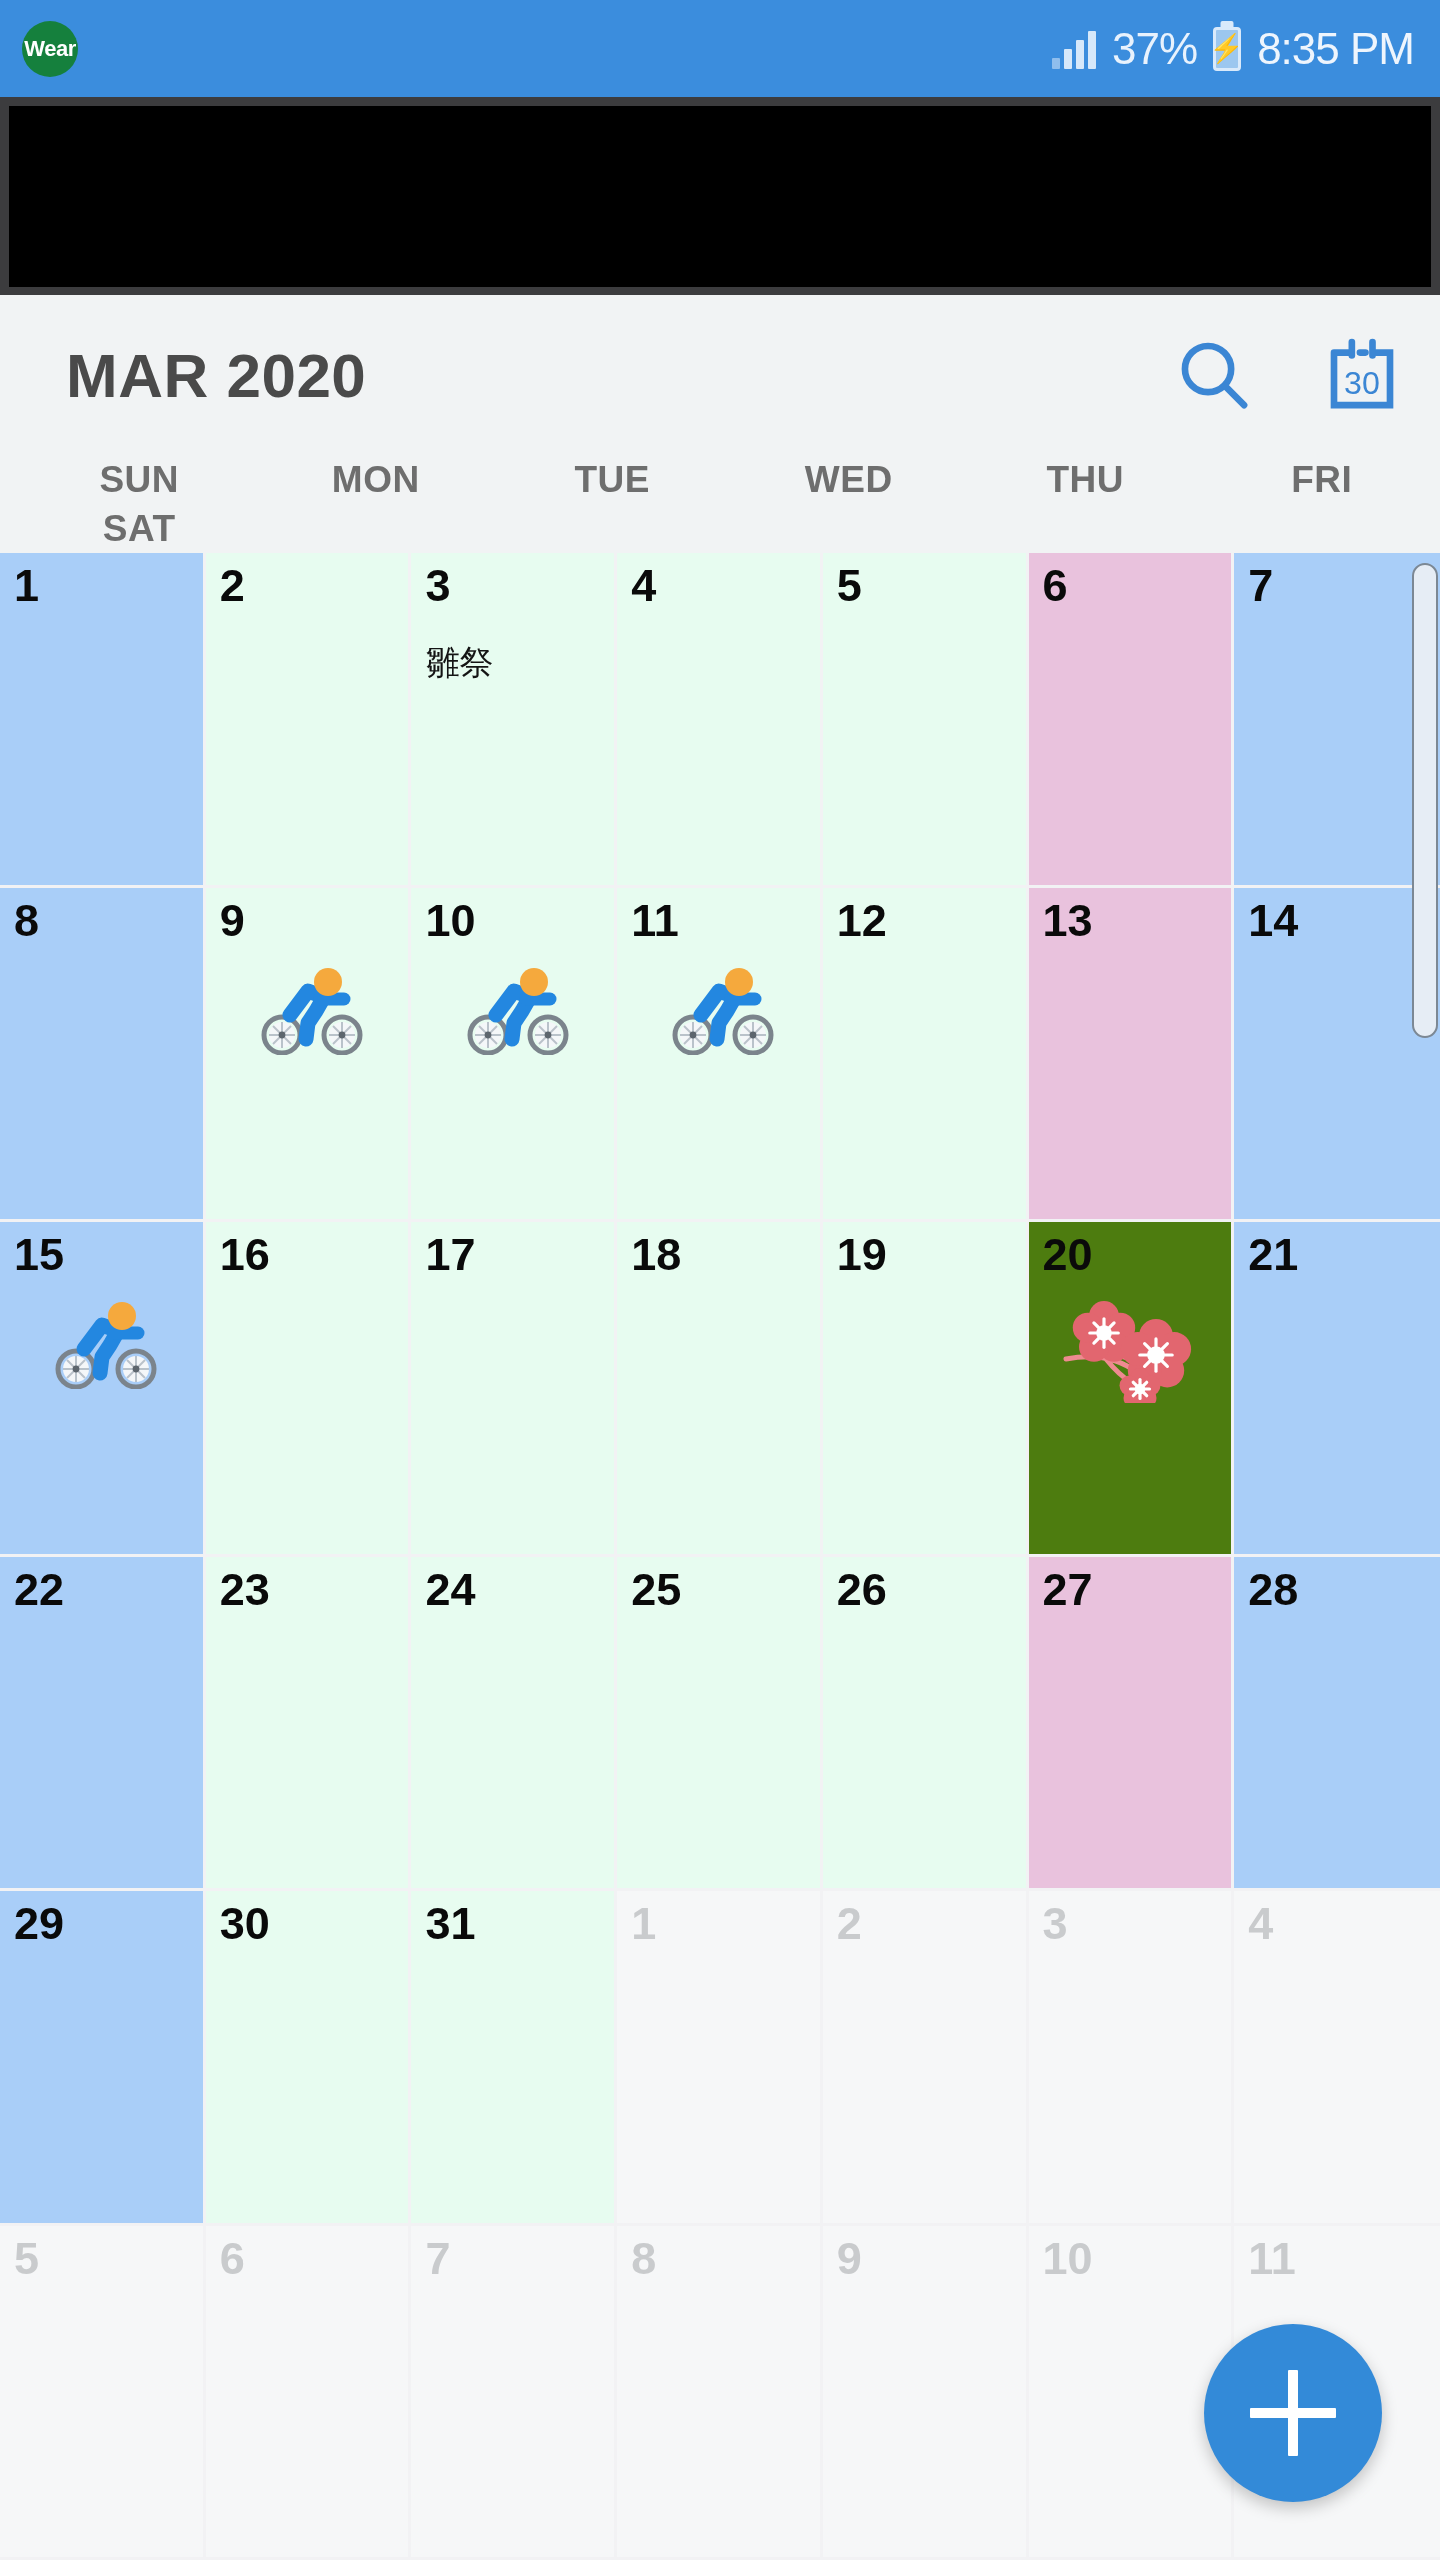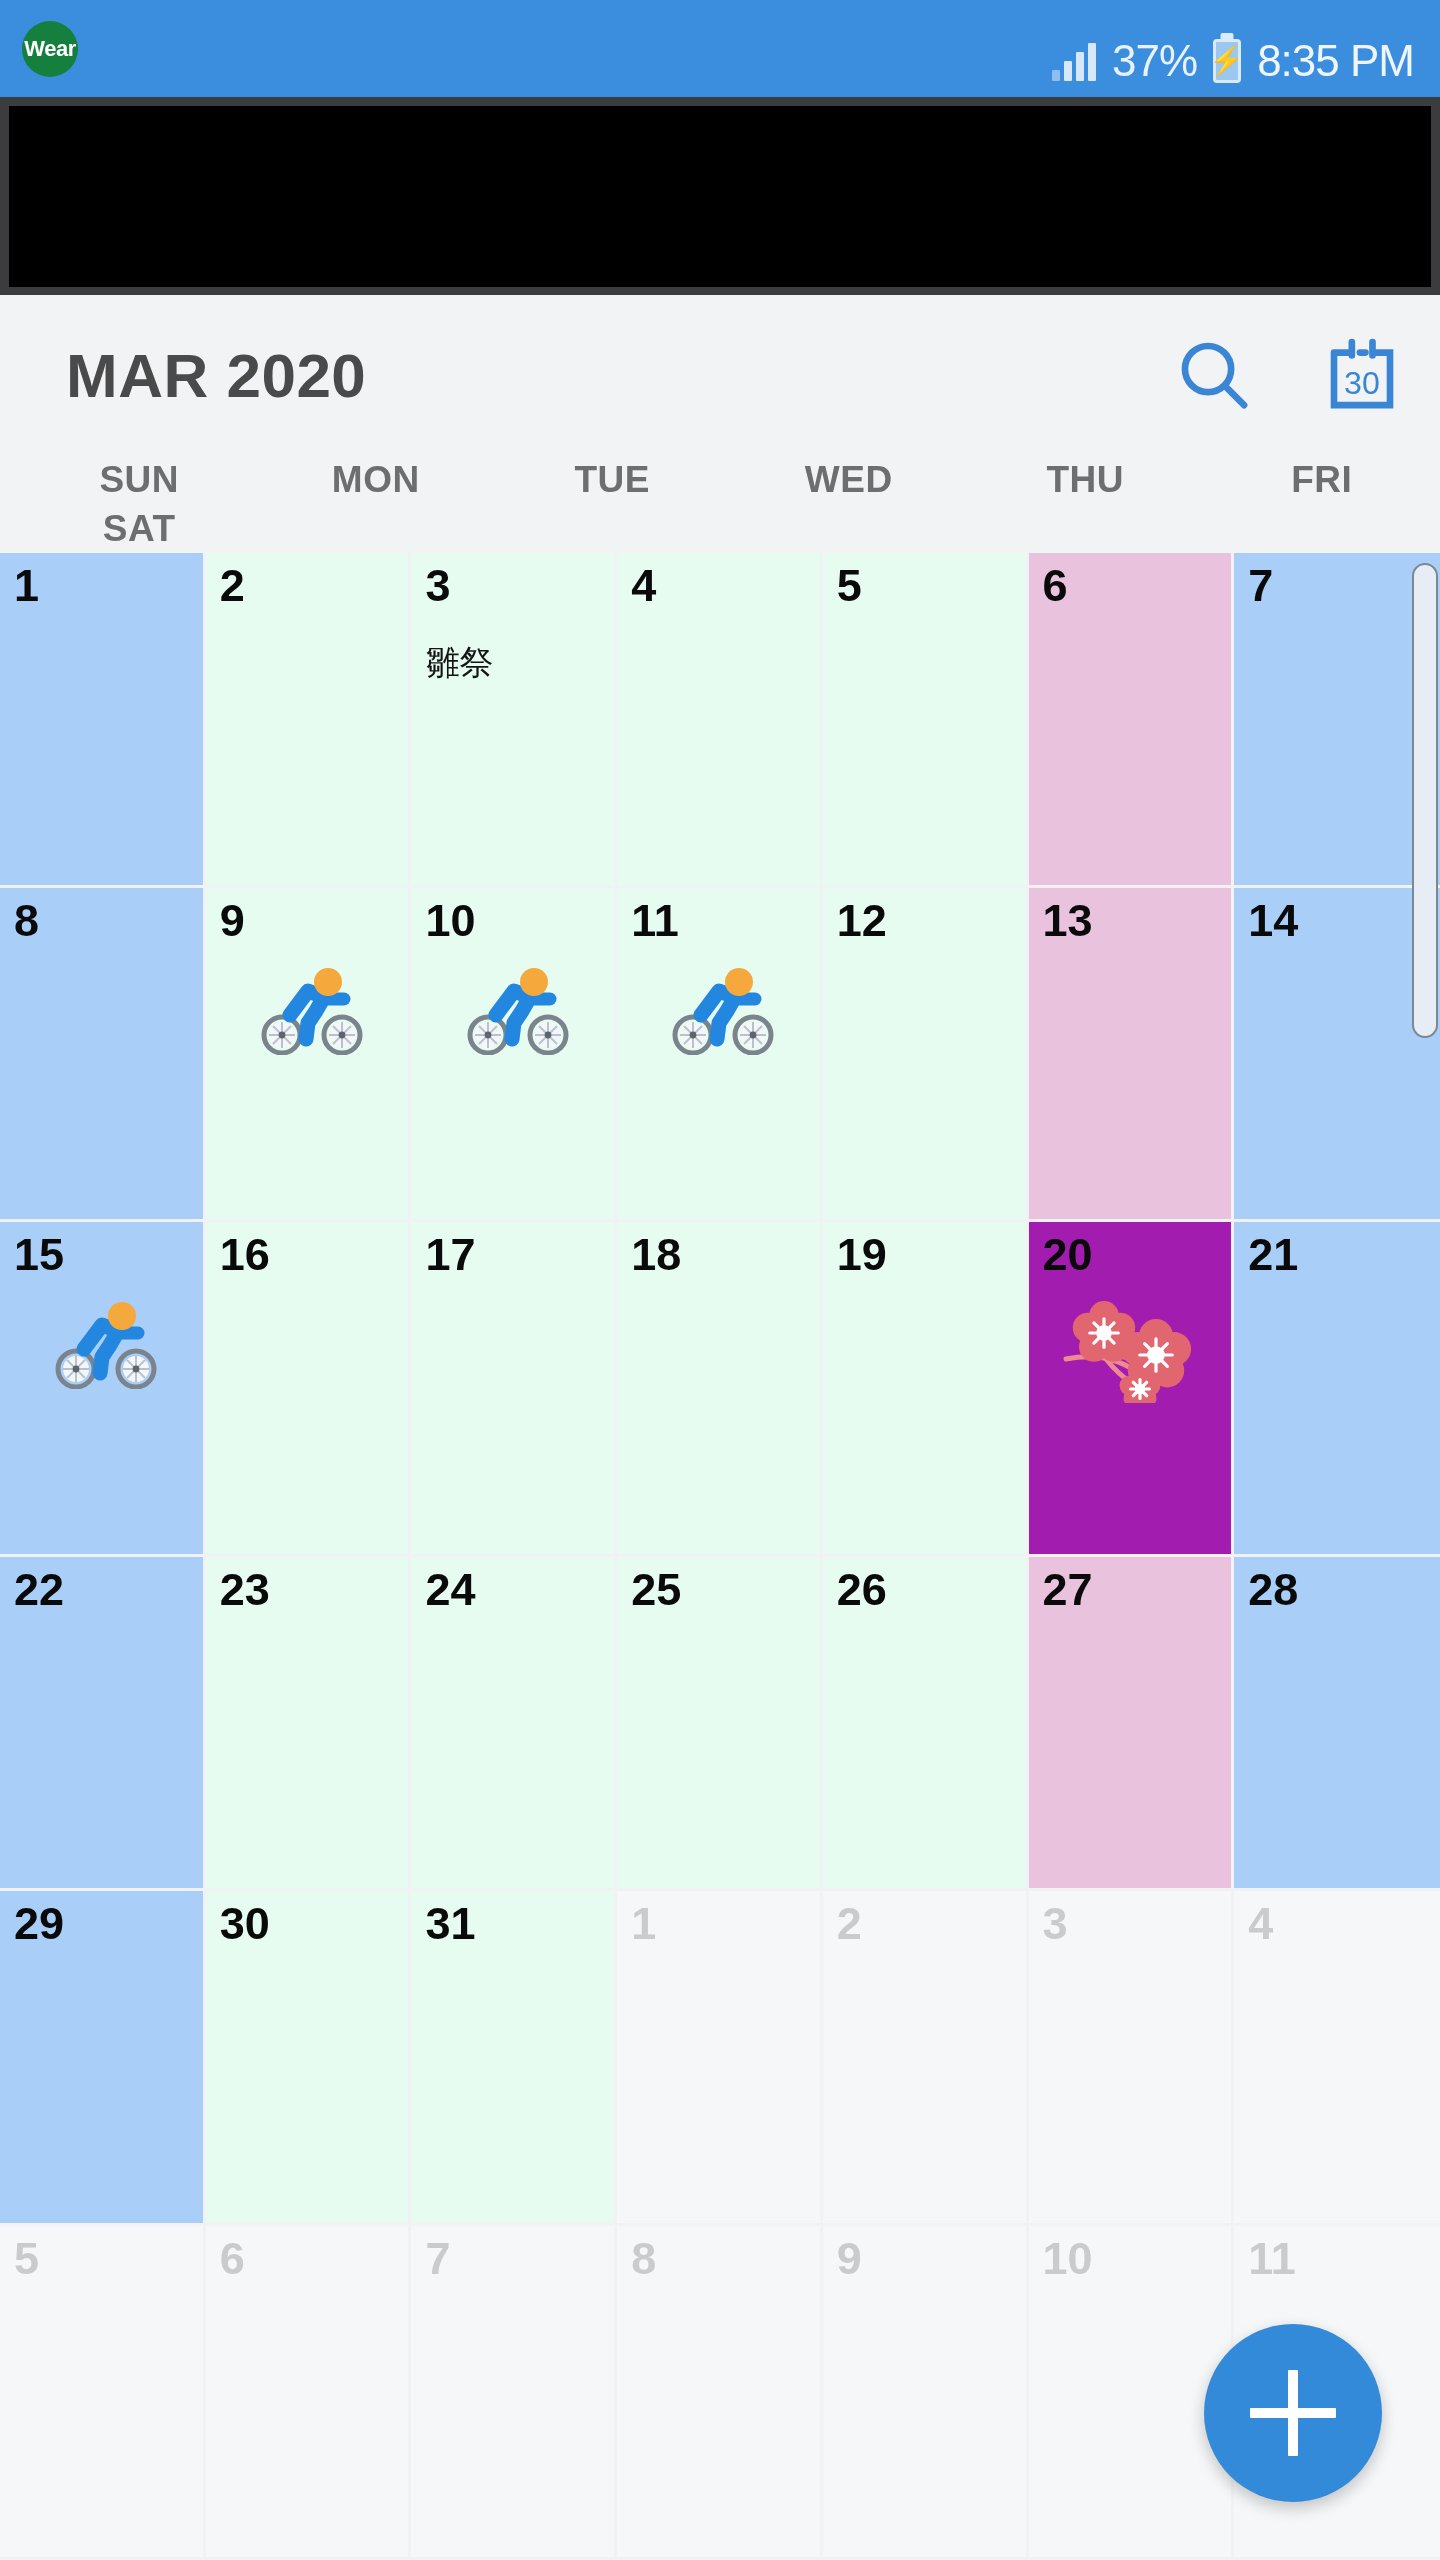--- a/index.html
+++ b/index.html
@@ -20,21 +20,21 @@
   .wear-badge{
     margin-left:22px;
     width:56px; height:56px;
     border-radius:50%;
     background:#15803d;
     display:flex; align-items:center; justify-content:center;
     color:#fff; font-size:22px; font-weight:bold;
     letter-spacing:-0.5px;
   }
   .status-right{
-    position:absolute; right:26px; top:12px;
+    position:absolute; right:26px; top:0;
     height:97px;
     display:flex; align-items:center; gap:16px;
   }
   .signal{ display:flex; align-items:flex-end; gap:4px; height:40px; }
   .signal i{ display:block; width:8px; background:#d6e8fa; border-radius:1px;}
   .signal i:nth-child(1){ height:11px; opacity:.55;}
   .signal i:nth-child(2){ height:20px;}
   .signal i:nth-child(3){ height:29px;}
   .signal i:nth-child(4){ height:38px;}
   .batt-pct{ color:#e8f2fd; font-size:44px; font-weight:400; letter-spacing:-1px; }
@@ -115,21 +115,21 @@
     position:relative;
     border-right:3px solid #f2f2f4;
     padding:10px 0 0 14px;
     overflow:hidden;
   }
   .cell:last-child{ border-right:none; }
 
   .cell.sun, .cell.sat { background:#a9cef8; }
   .cell.wk            { background:#e7fcf0; }
   .cell.fri           { background:#e9c2dd; }
-  .cell.holiday       { background:#a21caf; }
+  .cell.holiday       { background:#4d7c0f; }
   .cell.other         { background:#f6f7f8; }
 
   .daynum{
     font-size:45px; font-weight:bold; color:#0a0a0a;
     line-height:1;
   }
   .cell.other .daynum{ color:#c9cbcd; font-weight:bold; }
 
   .event-text{
     margin-top:32px;

